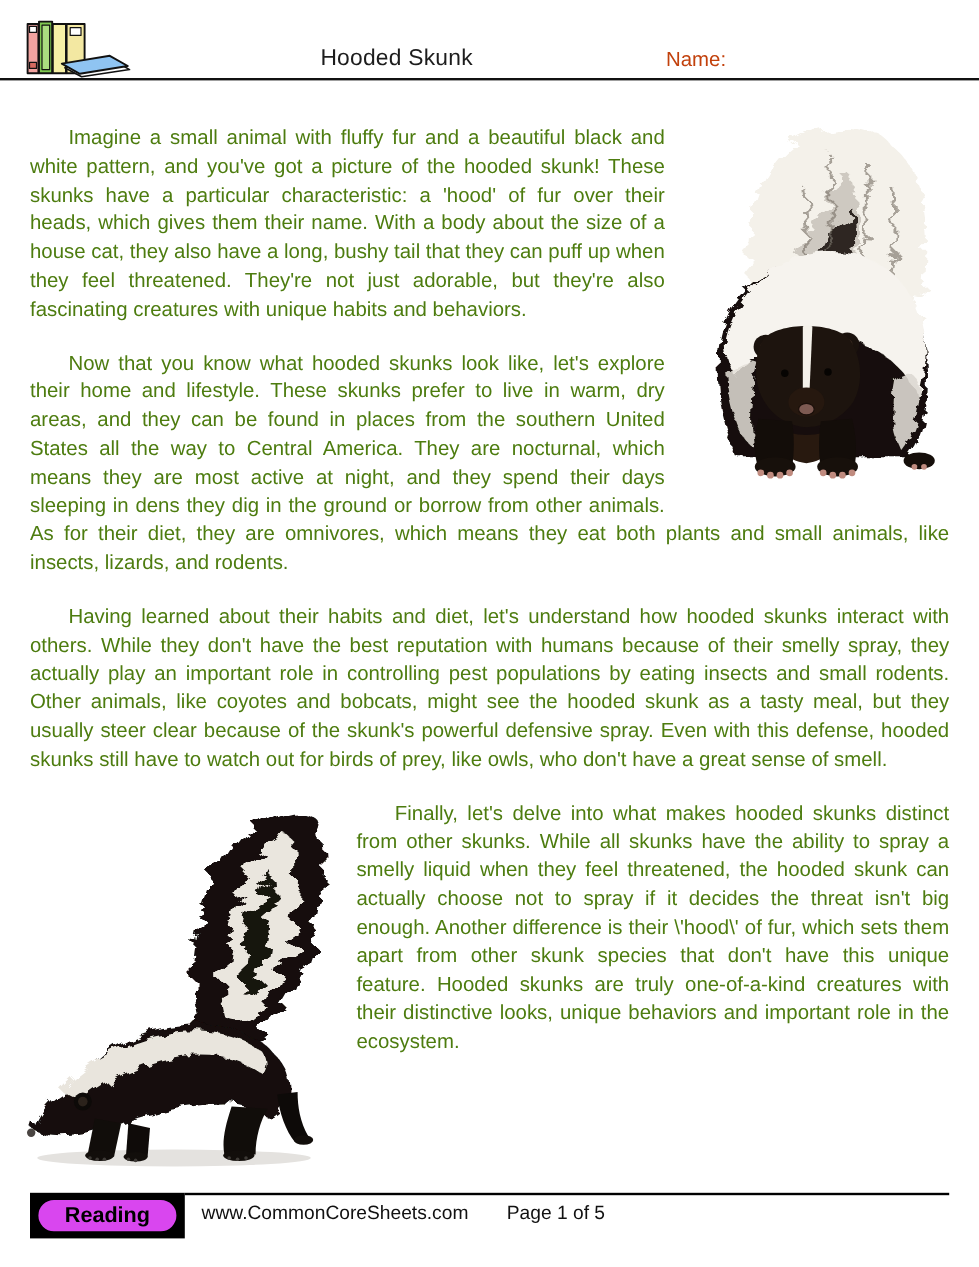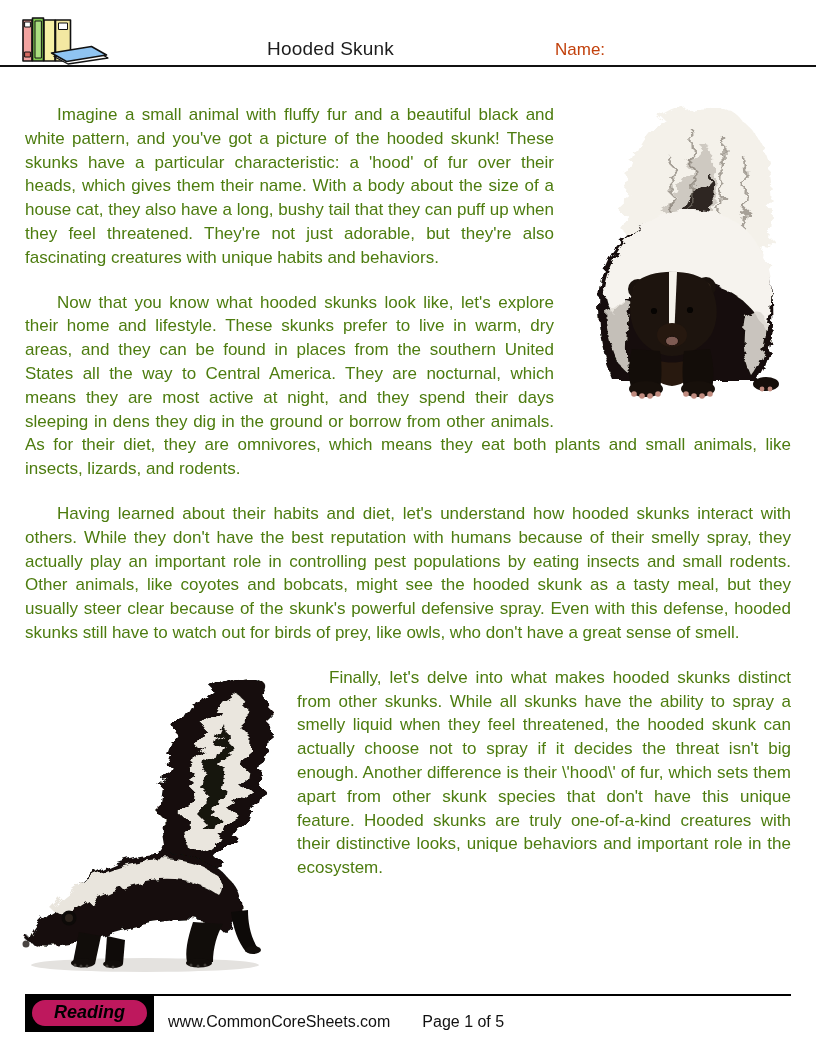--- a/index.html
+++ b/index.html
@@ -19,24 +19,24 @@
   .article { padding:36px 25px 0 25px; font-size:17px; line-height:23.8px;
              text-align:justify; color:#4d7c0f; }
   .article p { margin:0 0 21px 0; text-indent:32px; }
   .float-right-img { float:right; width:225px; height:330px; margin:-6px 0 4px 12px; }
   .float-left-img  { float:left;  width:268px; height:315px; margin:-6px 12px 0 -8px; }
   .p4wrap { }
 
   
   .ftr { position:absolute; left:25px; right:25px; top:994px; display:flex; align-items:flex-start; }
   .badge-box { background:#000; padding:3px 4px; flex:0 0 auto; }
-  .badge-pill { display:block; background:#be185d; border:3px solid #000; border-radius:16px;
+  .badge-pill { display:block; background:#d946ef; border:3px solid #000; border-radius:16px;
                 padding:2px 22px 4px 22px; font-size:18px; font-weight:bold; color:#000;
-                line-height:20px;font-style:italic; }
-  .ftr-rest { flex:1 1 auto; border-top:2.5px solid #000; padding:17px 0 0 14px;
+                line-height:20px; }
+  .ftr-rest { flex:1 1 auto; border-top:2.5px solid #000; padding:7px 0 0 14px;
               display:flex; align-items:baseline; font-size:16px; color:#111; }
   .ftr-page { margin-left:32px; }
 </style>
 </head>
 <body>
 
 <div class="page">
 
   <div class="hdr">
     <svg class="hdr-logo" viewBox="0 0 94 52" aria-hidden="true">

